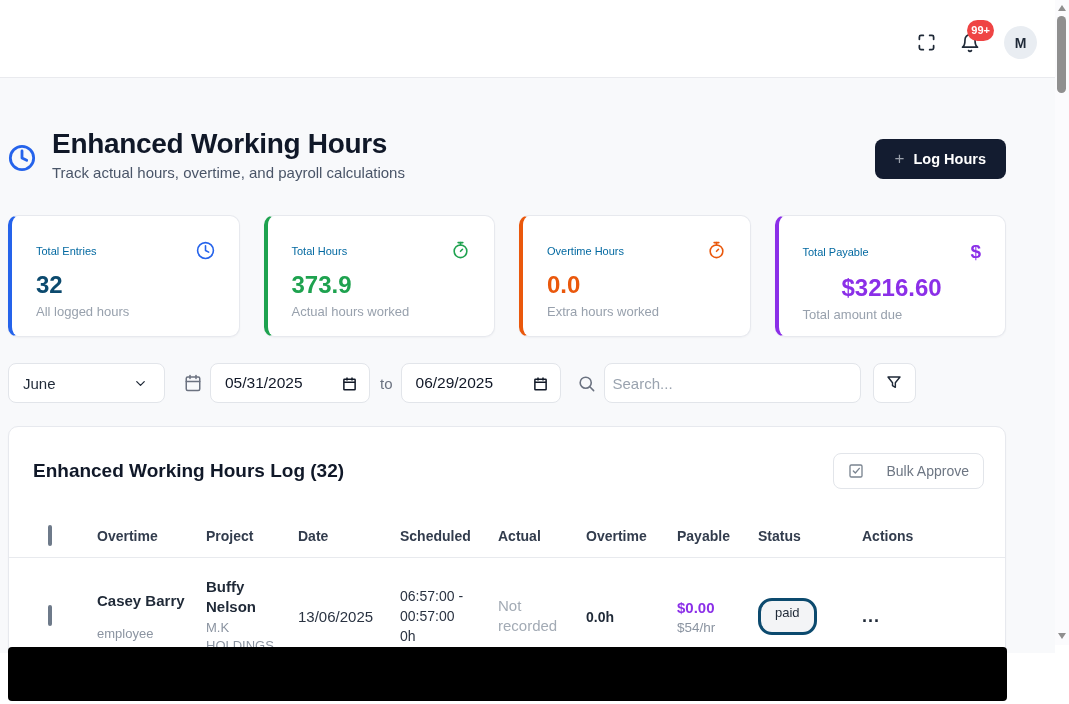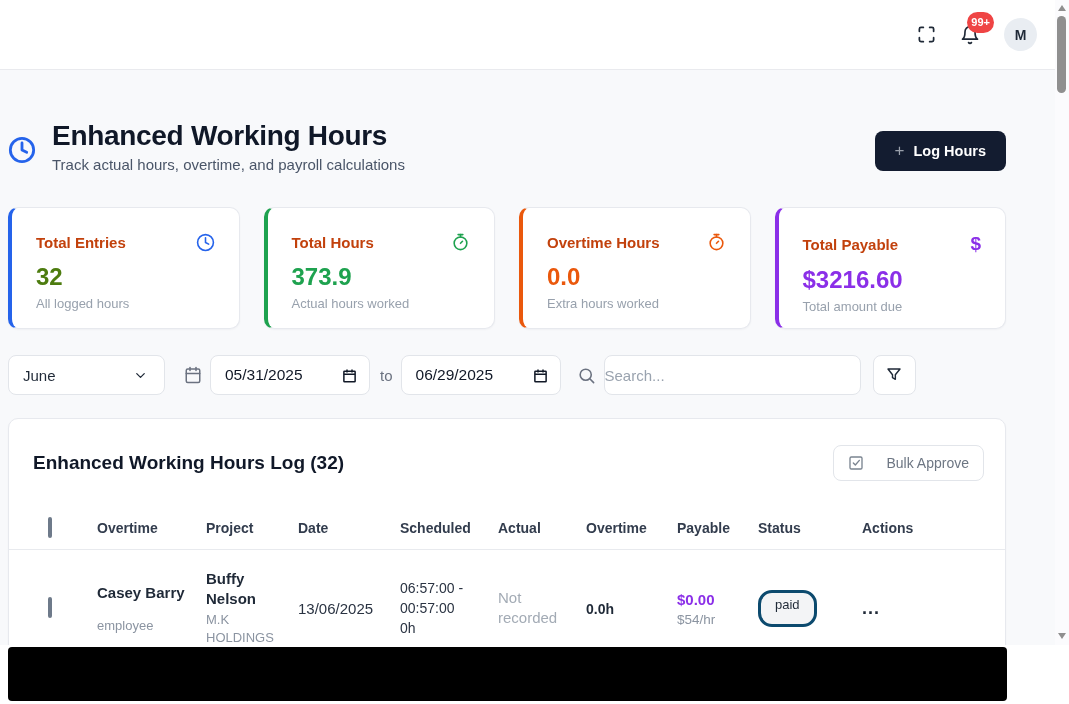--- a/index.html
+++ b/index.html
@@ -1,20 +1,20 @@
 <!DOCTYPE html>
 <html><head>
 <meta charset="utf-8">
 <style>
   * { margin:0; padding:0; box-sizing:border-box; }
   body { font-family:"Liberation Sans", sans-serif; background:#fff; }
   .frame { position:relative; width:1069px; height:704px; background:#fff; overflow:hidden; }
 
   
-  .viewport { position:absolute; left:0; top:0; width:1055px; height:645px; overflow:hidden; background:#f8f9fb; }
+  .viewport { position:absolute; left:0; top:8px; width:1055px; height:645px; overflow:hidden; background:#f8f9fb; }
 
   
   .topbar { position:absolute; left:0; top:0; width:1055px; height:70px; background:#fff; border-bottom:1px solid #e9eaee;
             display:flex; align-items:center; justify-content:flex-end; gap:24px; padding-right:18px; }
   .icon-btn { background:none; border:none; cursor:pointer; color:#1f2937; display:flex; align-items:center; justify-content:center; }
   .bell-wrap { position:relative; }
   .badge { position:absolute; top:-13px; right:-14px; background:#ef4444; color:#fff; font-size:11px; font-weight:700;
            min-width:22px; height:21px; padding:0 4px; border-radius:11px; display:flex; align-items:center; justify-content:center; }
   .avatar { width:33px; height:33px; border-radius:50%; background:#e9edf2; color:#1f2937; font-size:14px; font-weight:600;
             display:flex; align-items:center; justify-content:center; cursor:pointer; }
@@ -28,41 +28,41 @@
   .spacer { flex:1; }
   .log-btn { margin-top:11px; height:40px; padding:0 20px; background:#131c30; color:#fff; border:none; border-radius:8px;
              font-size:14.5px; font-weight:600; display:flex; align-items:center; gap:9px; cursor:pointer; font-family:inherit; }
   .log-btn .plus { color:#9aa0ab; font-size:17px; font-weight:400; }
 
   
   .stats { position:absolute; left:8px; top:207px; width:998px; display:grid; grid-template-columns:repeat(4,1fr); gap:24px; }
   .stat-card { background:#fff; border:1px solid #e7e9ee; border-left-width:4px; border-radius:10px; height:122px;
                padding:25px 24px 0 24px; box-shadow:0 1px 2px rgba(16,24,40,.04); }
   .stat-top { display:flex; align-items:center; justify-content:space-between; }
-  .stat-label { font-size:15px; font-weight:700; color:#c2410c; }
+  .stat-label { font-size:11px; font-weight:400; color:#0369a1; }
   .stat-icon { display:flex; align-items:center; }
   .dollar-glyph { font-size:19px; font-weight:600; }
   .stat-value { font-size:24px; font-weight:800; margin-top:13px; line-height:1; }
   .stat-sub { font-size:13px; color:#98a1ad; margin-top:7px; }
 
   
   .filters { position:absolute; left:8px; top:355px; width:998px; display:flex; align-items:center; }
   .select-box { width:157px; height:40px; background:#fff; border:1px solid #e2e5ea; border-radius:8px;
                 display:flex; align-items:center; justify-content:space-between; padding:0 16px 0 14px; cursor:pointer;gap:12px; }
   .select-box span { font-size:15px; color:#1f2937; }
   .f-ico { color:#6b7280; display:flex; }
   .cal-ico { margin-left:19px; }
   .date-box { width:160px; height:40px; background:#fff; border:1px solid #e2e5ea; border-radius:8px; margin-left:8px;
               display:flex; align-items:center; justify-content:space-between; padding:0 12px 0 14px; cursor:pointer; }
   .date-box span { font-size:15.5px; color:#111827; }
   .date-glyph { color:#1f2937; display:flex; }
   .to-label { font-size:15px; color:#6b7280; margin:0 8px 0 10px; }
   .search-ico { margin-left:16px; }
   .search-input { width:257px; height:40px; margin-left:8px; background:#fff; border:1px solid #e2e5ea; border-radius:8px;
-                  padding:0 0; font-size:15px; color:#111827; font-family:inherit; outline:none; }
+                  padding:0 8px; font-size:15px; color:#111827; font-family:inherit; outline:none; }
   .search-input::placeholder { color:#9aa3af; }
   .filter-btn { width:43px; height:40px; margin-left:12px; background:#fff; border:1px solid #e2e5ea; border-radius:8px;
                 display:flex; align-items:center; justify-content:center; cursor:pointer; color:#1f2937; }
 
   
   .table-card { position:absolute; left:8px; top:418px; width:998px; height:480px; background:#fff;
                 border:1px solid #e7e9ee; border-radius:10px; box-shadow:0 1px 2px rgba(16,24,40,.04); }
   .card-head { display:flex; align-items:center; justify-content:space-between; padding:26px 21px 0 24px; }
   .card-title { font-size:19px; font-weight:700; color:#101828; }
   .bulk-btn { height:36px; padding:0 14px; background:#fff; border:1px solid #e2e5ea; border-radius:8px;
@@ -149,21 +149,21 @@
       <div class="stat-card" style="border-left-color: rgb(37, 99, 235);">
         <div class="stat-top">
           <span class="stat-label">Total Entries</span>
           <span class="stat-icon" style="color: rgb(37, 99, 235);">
             <svg width="19" height="19" viewBox="0 0 24 24" fill="none" stroke="currentColor" stroke-width="2" stroke-linecap="round" stroke-linejoin="round">
                 <circle cx="12" cy="12" r="10"></circle>
                 <polyline points="12 6 12 12 16 14"></polyline>
               </svg>
           </span>
         </div>
-        <div class="stat-value" style="color: #4d7c0f;">32</div>
+        <div class="stat-value" style="color: #0c4a6e;">32</div>
         <div class="stat-sub">All logged hours</div>
       </div>
 
       <div class="stat-card" style="border-left-color: rgb(30, 162, 79);">
         <div class="stat-top">
           <span class="stat-label">Total Hours</span>
           <span class="stat-icon" style="color: rgb(30, 162, 79);">
             <svg width="19" height="19" viewBox="0 0 24 24" fill="none" stroke="currentColor" stroke-width="2" stroke-linecap="round" stroke-linejoin="round">
                 <circle cx="12" cy="13" r="8"></circle>
                 <path d="M9 2h6"></path>
@@ -190,21 +190,21 @@
         </div>
         <div class="stat-value" style="color: rgb(234, 88, 12);">0.0</div>
         <div class="stat-sub">Extra hours worked</div>
       </div>
 
       <div class="stat-card" style="border-left-color: rgb(139, 47, 232);">
         <div class="stat-top">
           <span class="stat-label">Total Payable</span>
           <span class="stat-icon dollar-glyph" style="color: rgb(139, 47, 232);">$</span>
         </div>
-        <div class="stat-value" style="color: rgb(139, 47, 232);">$3216.60</div>
+        <div class="stat-value" style="color: rgb(139, 47, 232); margin-left: 39px;">$3216.60</div>
         <div class="stat-sub">Total amount due</div>
       </div>
 
     </section>
 
     <section class="filters">
       <div class="select-box">
         <span>June</span>
         <span class="f-ico">
           <svg width="15" height="15" viewBox="0 0 24 24" fill="none" stroke="currentColor" stroke-width="2" stroke-linecap="round" stroke-linejoin="round">

